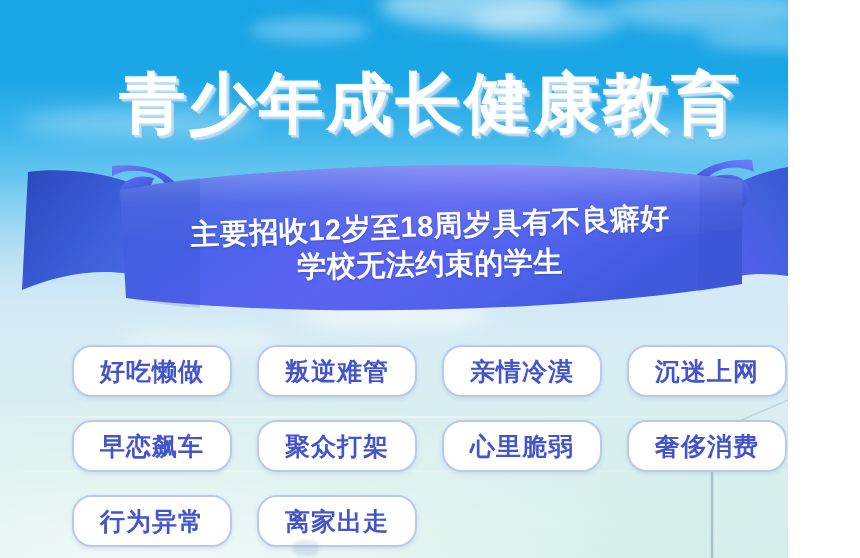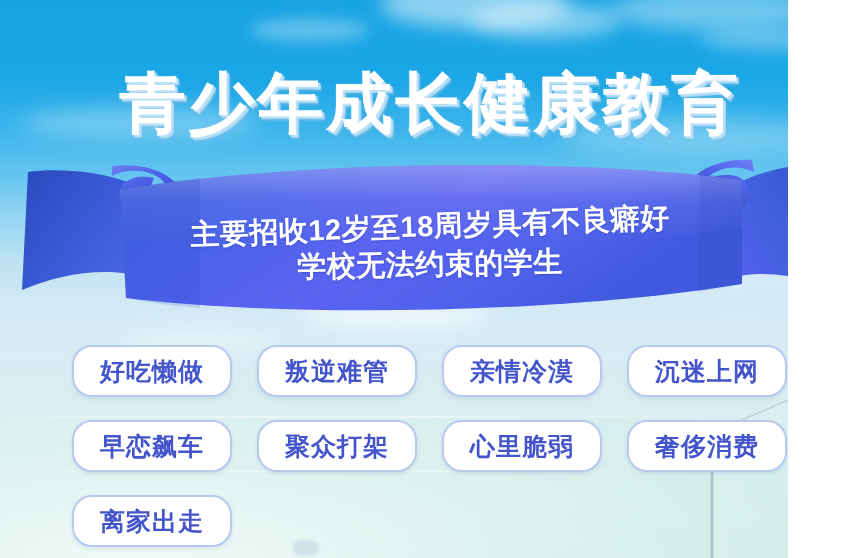--- a/index.html
+++ b/index.html
@@ -286,17 +286,18 @@
 
   <div class="tag-grid">
     <div class="tag">好吃懒做</div>
     <div class="tag">叛逆难管</div>
     <div class="tag">亲情冷漠</div>
     <div class="tag">沉迷上网</div>
     <div class="tag">早恋飙车</div>
     <div class="tag">聚众打架</div>
     <div class="tag">心里脆弱</div>
     <div class="tag">奢侈消费</div>
+    <div class="tag">行为异常</div>
     <div class="tag">离家出走</div>
   </div>
 
   <div class="smudge"></div>
 </div>
 
 </body></html>

